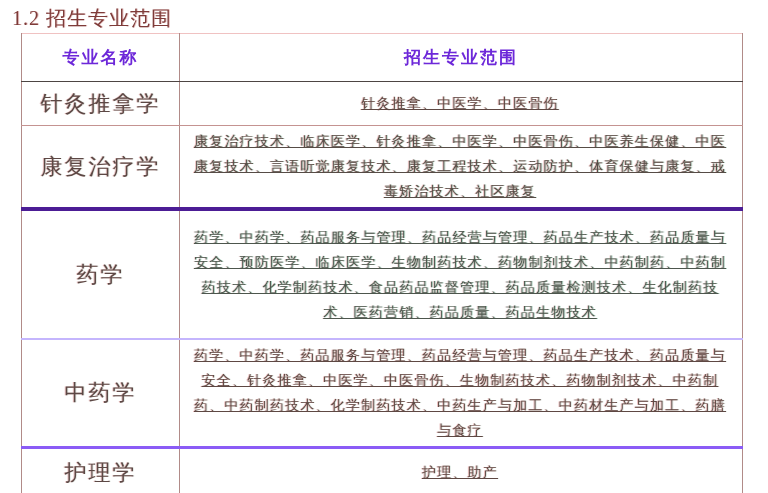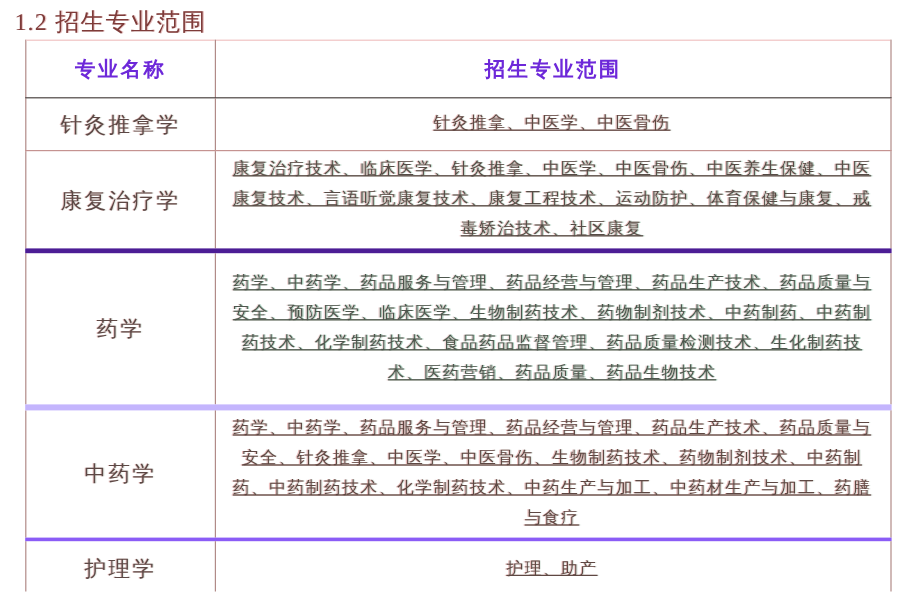--- a/index.html
+++ b/index.html
@@ -61,26 +61,26 @@
     letter-spacing: 2px;
     text-align: center;
   }
   tr.r1 { height: 44px; }
   tr.r2 { height: 79px; }
   tr.r3 { height: 130px; }
   tr.r4 { height: 95px; }
   tr.r5 { height: 50px; }
   tr.r1 td { border-bottom: 1px solid #c59391; }
   tr.r2 td { border-bottom: 4px solid #4c1d95; }
-  tr.r3 td { border-bottom: 5px solid #c4b5fd; }
+  tr.r3 td { border-bottom: 2px solid #c4b5fd; }
   tr.r4 td { border-bottom: 3px solid #8b5cf6; }
 
   td.major-cell {
     text-align: center;
-    font-size: 18px;
+    font-size: 22px;
     letter-spacing: 2px;
     color: #5c4845;
     text-shadow: -1px 0 0 rgba(199, 92, 90, 0.35), 1px 0 0 rgba(110, 150, 120, 0.18);
   }
   td.scope-cell {
     font-size: 14px;
     line-height: 25px;
     letter-spacing: 1.2px;
     padding: 3px 14px 3px 12px;
     text-align: center;

